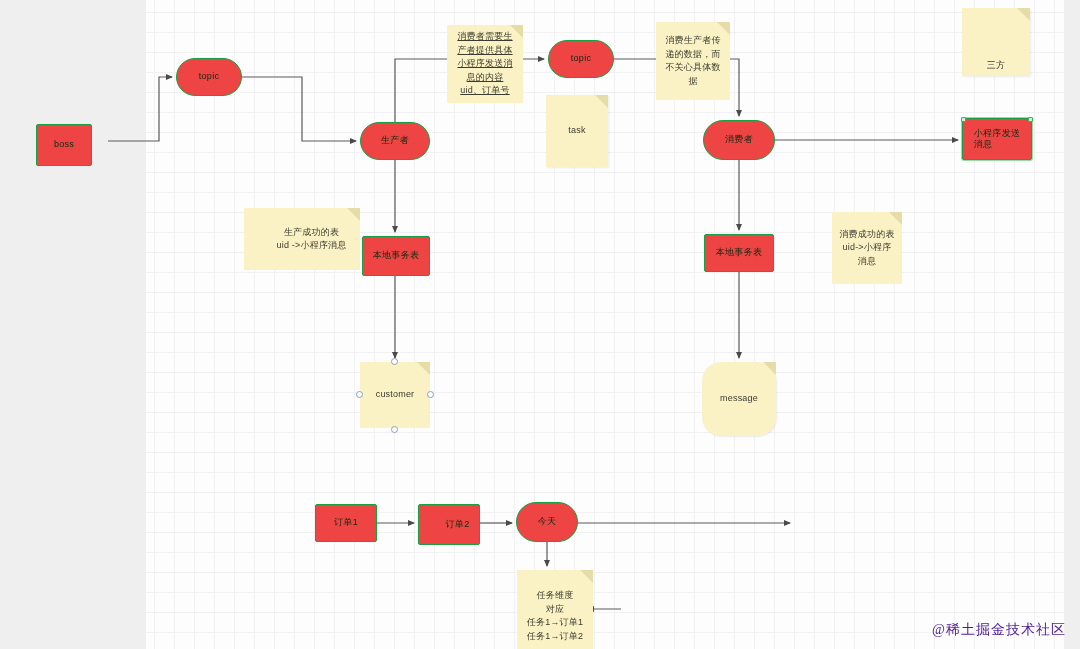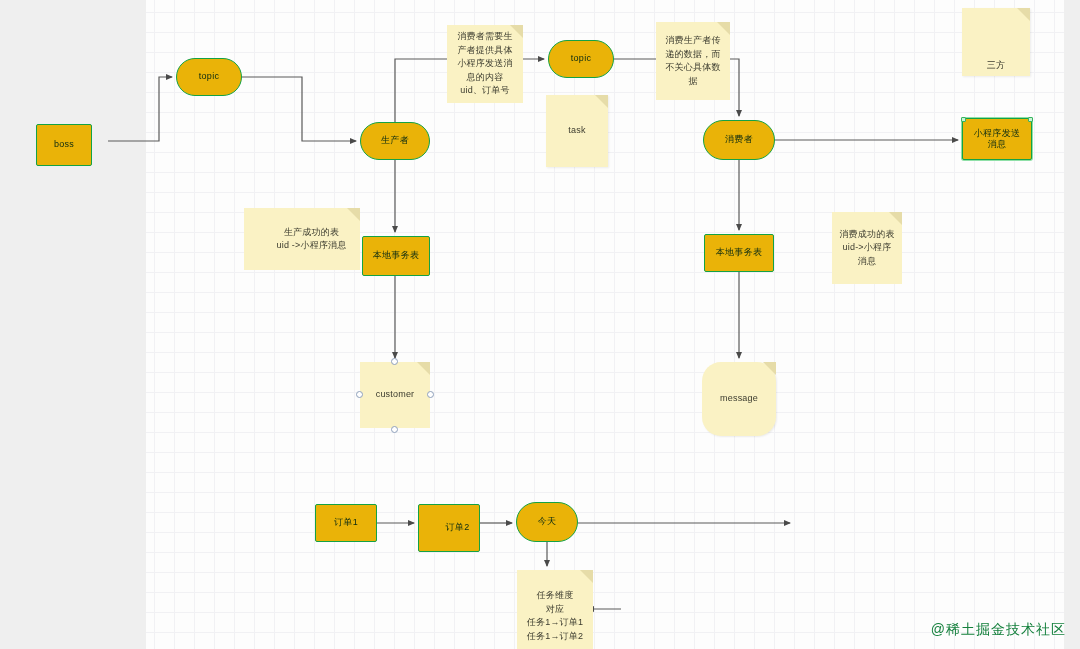--- a/index.html
+++ b/index.html
@@ -50,23 +50,23 @@
     width: 1080px; height: 649px;
     pointer-events: none;
   }
   
   .node {
     position: absolute;
     box-sizing: border-box;
     display: flex;
     align-items: center;
     justify-content: center;
-    text-align: center;
+    text-align: left;
     color: #0b2b12;
-    background: #eab308;
+    background: #ef4444;
     border: 1px solid #14a245;
     font-size: 9px;
     line-height: 1.25;
     letter-spacing: .3px;
     white-space: pre-line;
     padding: 2px 3px;
   }
   .node.rect { border-radius: 2px; }
   .node.round { border-radius: 22px; }
   .node.sel {
@@ -119,22 +119,22 @@
     background: #ffffff;
     border-radius: 50%;
   }
 
   
   #watermark {
     position: absolute;
     right: 14px;
     bottom: 10px;
     font-size: 14px;
-    color: #15803d;
-    font-family: Liberation Sans, sans-serif;
+    color: #4c1d95;
+    font-family: Liberation Serif, serif;
     letter-spacing: 1px;
     user-select: none;
   }
 </style>
 </head>
 <body>
 
 <div id="app">
 
   <div id="gutter-left"></div>
@@ -182,24 +182,24 @@
   <div class="node rect" style="left:36px;top:124px;width:56px;height:42px;">boss</div>
   <div class="node round" style="left:176px;top:58px;width:66px;height:38px;">topic</div>
   <div class="node round" style="left:360px;top:122px;width:70px;height:38px;">生产者</div>
   <div class="node round" style="left:548px;top:40px;width:66px;height:38px;">topic</div>
   <div class="node round" style="left:703px;top:120px;width:72px;height:40px;">消费者</div>
   <div class="node rect sel" style="left:962px;top:118px;width:70px;height:42px;">小程序发送
 消息</div>
   <div class="node rect" style="left:362px;top:236px;width:68px;height:40px;">本地事务表</div>
   <div class="node rect" style="left:704px;top:234px;width:70px;height:38px;">本地事务表</div>
   <div class="node rect" style="left:315px;top:504px;width:62px;height:38px;">订单1</div>
-  <div class="node rect" style="left:418px;top:504px;width:62px;height:48px;padding-left:20px;">订单2</div>
+  <div class="node rect" style="left:418px;top:504px;width:62px;height:41px;padding-left:20px;">订单2</div>
   <div class="node round" style="left:516px;top:502px;width:62px;height:40px;">今天</div>
 
-  <div class="note" style="left:447px;top:25px;width:76px;height:78px;">
+  <div class="note" style="left:447px;top:25px;width:76px;height:78px;text-decoration:underline;">
     <span class="fold"></span>
     <span>消费者需要生
 产者提供具体
 小程序发送消
 息的内容
 uid、订单号</span>
   </div>
 
   <div class="note shadow" style="left:546px;top:95px;width:62px;height:72px;">
     <span class="fold"></span>

